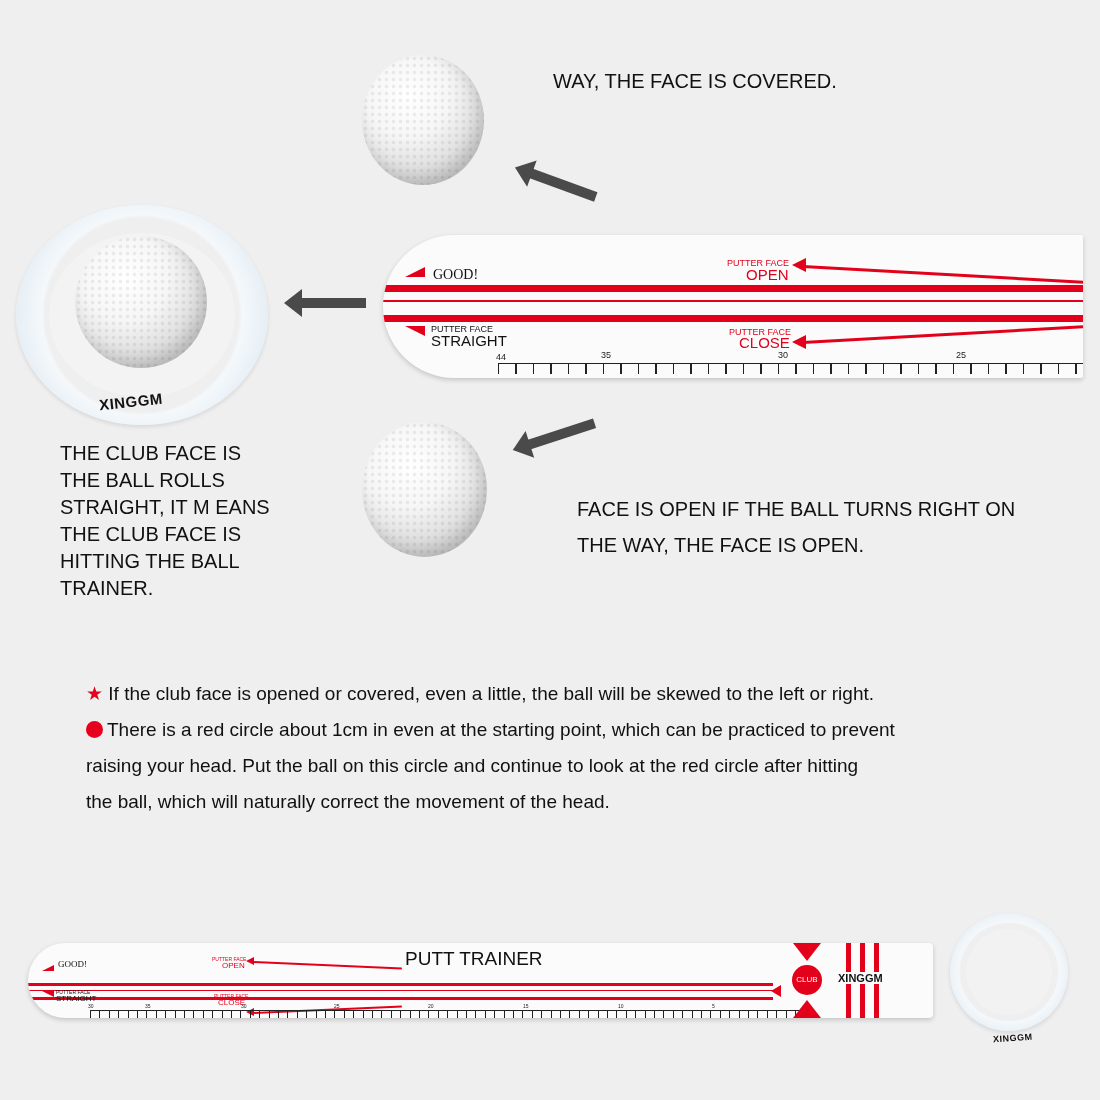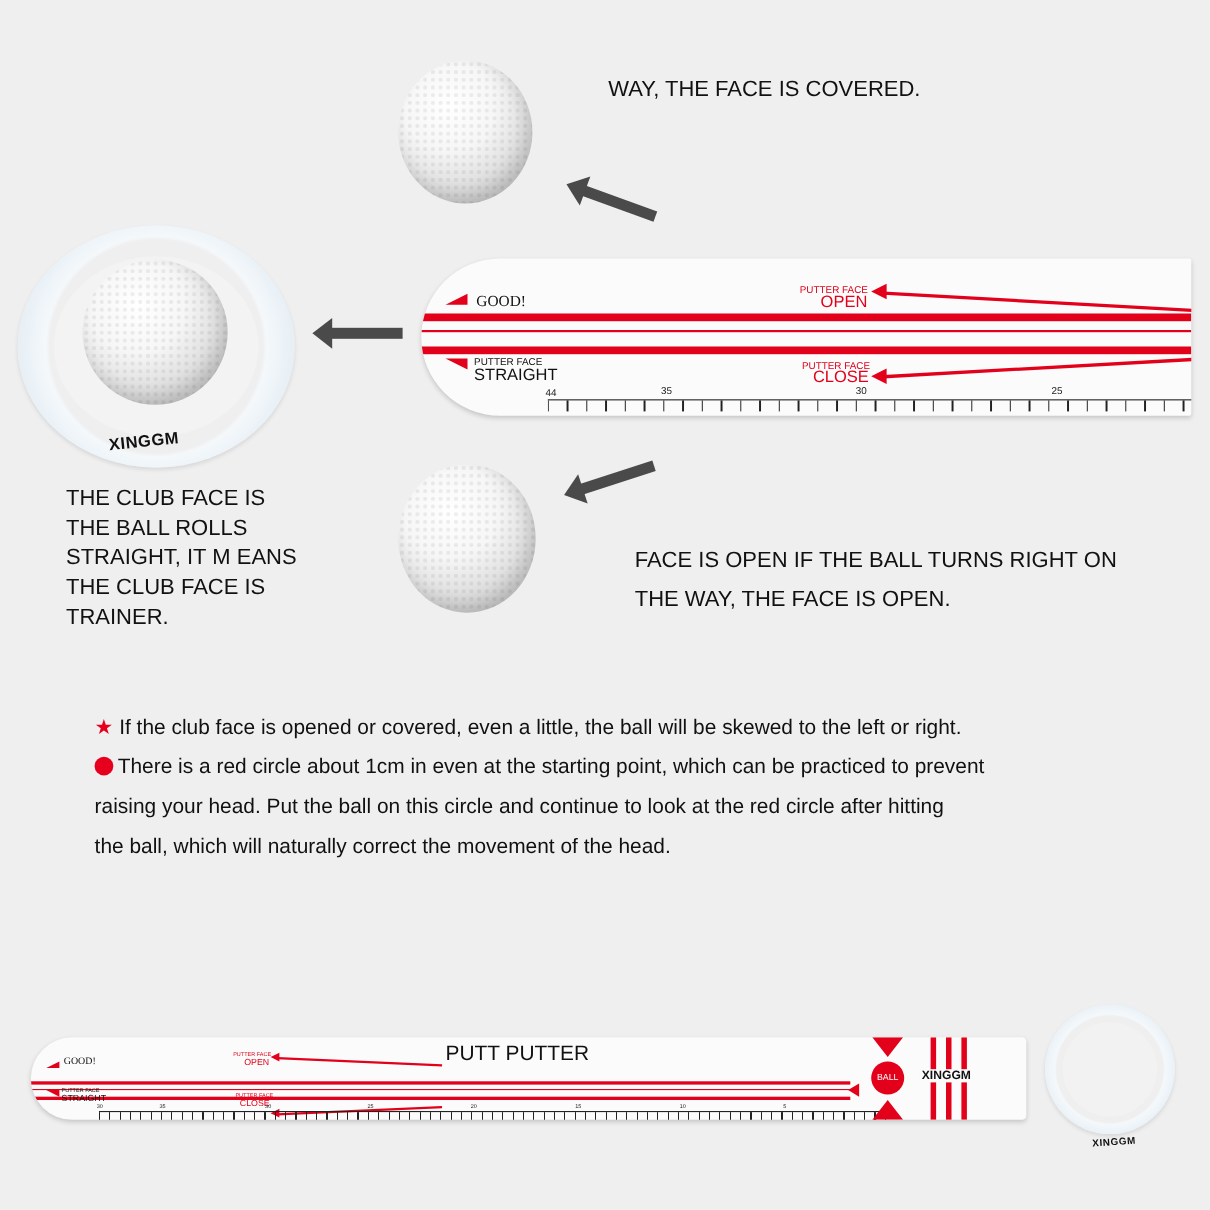--- a/index.html
+++ b/index.html
@@ -13,21 +13,21 @@
     background-size:7px 7px;opacity:.9;}
   .arrow{position:absolute;height:10px;background:#4a4a4a;transform-origin:left center;}
   .arrow::before{content:"";position:absolute;left:-16px;top:-9px;border-right:18px solid #4a4a4a;border-top:14px solid transparent;border-bottom:14px solid transparent;}
   .ring{position:absolute;border-radius:50%;box-sizing:border-box;
     background:radial-gradient(circle, transparent 0 58%, #f4f8fb 60%, #e2ecf3 80%, #c9d8e4 100%);
     box-shadow:0 2px 4px rgba(0,0,0,0.1);}
   .ring .inner{position:absolute;border-radius:50%;background:#f2f2f2;}
   .ring-logo{position:absolute;font-weight:bold;font-family:"Liberation Sans",sans-serif;letter-spacing:0.5px;color:#111;}
   .caption{position:absolute;font-size:20px;line-height:36px;text-transform:uppercase;color:#111;font-family:"Liberation Sans",sans-serif;}
   .left-caption{position:absolute;left:60px;top:440px;width:230px;font-size:20px;line-height:27px;color:#111;}
-  .notes{position:absolute;left:86px;top:644px;width:980px;font-size:19px;line-height:36px;color:#111;}
+  .notes{position:absolute;left:86px;top:676px;width:980px;font-size:19px;line-height:36px;color:#111;}
   .notes .star{color:#e6001e;}
   .notes .dot{display:inline-block;width:17px;height:17px;border-radius:50%;background:#e6001e;vertical-align:-2px;margin-right:4px;}
   
   .strip{position:absolute;background:#fbfbfb;box-shadow:0 2px 5px rgba(0,0,0,0.18);overflow:hidden;}
   .rline{position:absolute;background:#e2001a;}
   .tri{position:absolute;width:0;height:0;}
   .lbl-red-small{position:absolute;color:#e2001a;font-size:9px;font-family:"Liberation Sans",sans-serif;}
   .lbl-red-big{position:absolute;color:#e2001a;font-size:15px;font-family:"Liberation Sans",sans-serif;}
   .lbl-blk-small{position:absolute;color:#111;font-size:9px;}
   .lbl-blk-big{position:absolute;color:#111;font-size:15px;}
@@ -89,20 +89,21 @@
 <div class="caption" style="left:577px;top:491px;width:520px;">
   <div>FACE IS OPEN IF THE BALL TURNS RIGHT ON</div>
   <div>THE WAY, THE FACE IS OPEN.</div>
 </div>
 
 <div class="left-caption">
   <div>THE CLUB FACE IS</div>
   <div>THE BALL ROLLS</div>
   <div>STRAIGHT, IT M EANS</div>
   <div>THE CLUB FACE IS</div>
+  <div>HITTING THE BALL</div>
   <div>TRAINER.</div>
 </div>
 
 <div class="notes">
   <div><span class="star">★</span> <span>If the club face is opened or covered, even a little, the ball will be skewed to the left or right.</span></div>
   <div><span class="dot"></span><span>There is a red circle about 1cm in even at the starting point, which can be practiced to prevent</span></div>
   <div>raising your head. Put the ball on this circle and continue to look at the red circle after hitting</div>
   <div>the ball, which will naturally correct the movement of the head.</div>
 </div>
 
@@ -118,39 +119,39 @@
   <div class="tri" style="left:14px;top:22px;border-bottom:6px solid #e2001a;border-left:12px solid transparent;"></div>
   <div class="good" style="left:30px;top:16px;font-size:9px;">GOOD!</div>
   <div class="tri" style="left:14px;top:48px;border-top:6px solid #e2001a;border-left:12px solid transparent;"></div>
   <div class="lbl-blk-small" style="left:28px;top:46px;font-size:5px;">PUTTER FACE</div>
   <div class="lbl-blk-small" style="left:28px;top:51px;font-size:8px;">STRAIGHT</div>
   <div class="lbl-red-small" style="left:184px;top:13px;font-size:5px;">PUTTER FACE</div>
   <div class="lbl-red-small" style="left:194px;top:18px;font-size:8px;">OPEN</div>
   <div class="lbl-red-small" style="left:186px;top:50px;font-size:5px;">PUTTER FACE</div>
   <div class="lbl-red-small" style="left:190px;top:55px;font-size:8px;">CLOSE</div>
 
-  <div style="position:absolute;left:377px;top:5px;font-size:19px;color:#111;">PUTT PUTTER</div>
+  <div style="position:absolute;left:377px;top:5px;font-size:19px;color:#111;">PUTT TRAINER</div>
 
   <div class="tnum" style="left:60px;top:60px;font-size:5px;">30</div>
   <div class="tnum" style="left:117px;top:60px;font-size:5px;">35</div>
   <div class="tnum" style="left:213px;top:60px;font-size:5px;">30</div>
   <div class="tnum" style="left:306px;top:60px;font-size:5px;">25</div>
   <div class="tnum" style="left:400px;top:60px;font-size:5px;">20</div>
   <div class="tnum" style="left:495px;top:60px;font-size:5px;">15</div>
   <div class="tnum" style="left:590px;top:60px;font-size:5px;">10</div>
   <div class="tnum" style="left:684px;top:60px;font-size:5px;">5</div>
   <div class="tnum" style="left:777px;top:60px;font-size:5px;">0</div>
   <div class="ruler" style="left:62px;top:67px;width:718px;height:8px;
     background:repeating-linear-gradient(90deg,#222 0 1px,transparent 1px 9.4px);"></div>
 
   <div class="tri" style="left:765px;top:0;border-top:18px solid #e2001a;border-left:14px solid transparent;border-right:14px solid transparent;"></div>
   <div class="tri" style="left:765px;top:57px;border-bottom:18px solid #e2001a;border-left:14px solid transparent;border-right:14px solid transparent;"></div>
   <div class="tri" style="left:743px;top:42px;border-right:10px solid #e2001a;border-top:6px solid transparent;border-bottom:6px solid transparent;"></div>
   <div style="position:absolute;left:764px;top:22px;width:30px;height:30px;border-radius:50%;background:#e2001a;color:#fff;font-size:8px;text-align:center;line-height:30px;">
-    <span>BALL</span>
+    <span>CLUB</span>
   </div>
   <div class="rline" style="left:818px;top:0;width:5px;height:75px;"></div>
   <div class="rline" style="left:832px;top:0;width:5px;height:75px;"></div>
   <div class="rline" style="left:846px;top:0;width:5px;height:75px;"></div>
   <div style="position:absolute;left:808px;top:29px;font-size:11px;font-weight:bold;background:#fbfbfb;padding:0 2px;color:#111;">XINGGM</div>
 </div>
 
 <div class="ring" style="left:950px;top:913px;width:118px;height:118px;">
   <div class="inner" style="left:16px;top:16px;width:86px;height:86px;background:#f2f2f2;"></div>
 </div>

